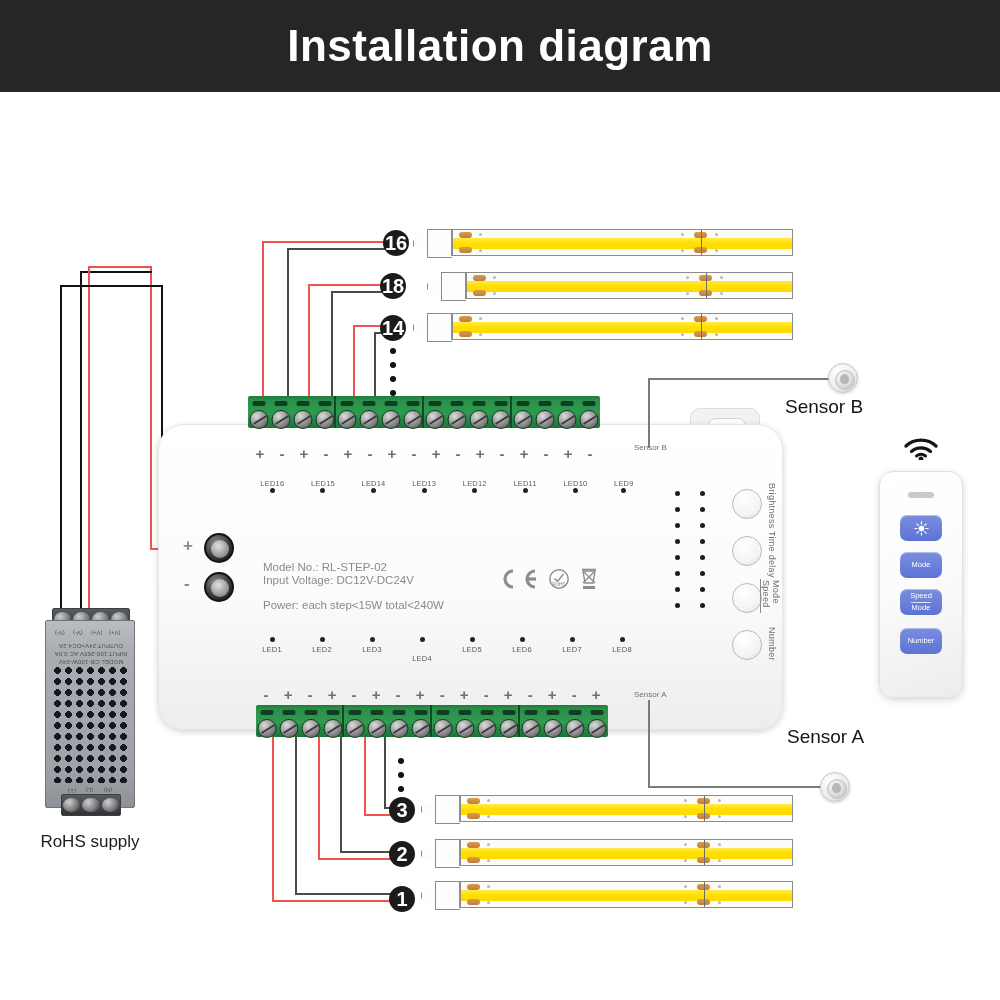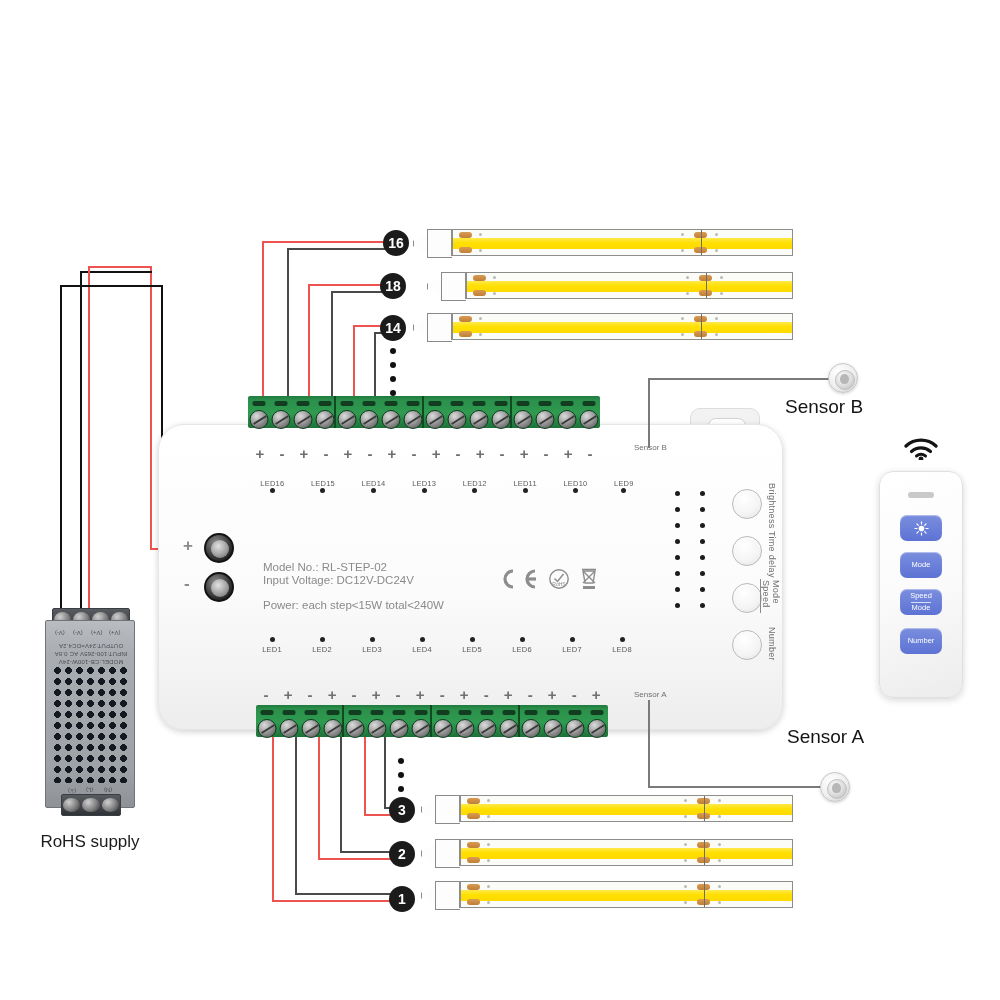--- a/index.html
+++ b/index.html
@@ -60,21 +60,21 @@
     position:absolute; width:13px; height:6px; border-radius:3px;
     background: linear-gradient(180deg,#d99a52,#c07f35);
   }
   .pad.t { top:2px; } .pad.b { bottom:2px; }
   .cutline { position:absolute; top:0; bottom:0; width:1px; background:#6d6d6d; }
   .tick { position:absolute; width:3px; height:3px; background:#b9b9b9; border-radius:50%; }
 
   
   .badge {
     position:absolute; width:26px; height:26px; border-radius:50%;
-    background:#1b1b1b; color:#fff; font-size:14px; font-weight:bold;
+    background:#1b1b1b; color:#fff; font-size:20px; font-weight:bold;
     display:flex; align-items:center; justify-content:center;
     font-family:"Liberation Sans", sans-serif; z-index:6;
   }
   .dots-v { position:absolute; display:flex; flex-direction:column; gap:8px; align-items:center; z-index:5;}
   .dots-v i { width:6px; height:6px; border-radius:50%; background:#111; display:block; }
 
   
   .controller {
     position:absolute; left:158px; top:424px; width:625px; height:306px;
     background: linear-gradient(180deg,#ffffff 0%,#fbfbfb 55%,#ededed 100%);
@@ -230,20 +230,23 @@
     box-shadow: inset 0 1px 1px rgba(255,255,255,.45);
   }
   .rbtn .sep { width:20px; height:1px; background:rgba(255,255,255,.75); margin:1px 0; }
   .wifi { position:absolute; left:903px; top:434px; width:36px; height:26px; }
 </style>
 </head>
 <body>
 
 <div id="stage">
 
+  <div class="header">
+    <div class="header-title">Installation diagram</div>
+  </div>
 
   <div class="strip" style="left:413px; top:229px; width:380px;">
     <div class="strip-cap"></div>
     <div class="strip-body">
       <div class="strip-core"></div>
       <div class="pad t" style="left:6px;"></div>
         <div class="pad b" style="left:6px;"></div>
       <div class="pad t" style="left:241px;"></div>
         <div class="pad b" style="left:241px;"></div>
       <div class="cutline" style="left:248px;"></div>
@@ -414,21 +417,21 @@
       <div>
           <div class="dot"></div>
           <div class="lbl" style="margin-top:3px;">LED2</div>
         </div>
       <div>
           <div class="dot"></div>
           <div class="lbl" style="margin-top:3px;">LED3</div>
         </div>
       <div>
           <div class="dot"></div>
-          <div class="lbl" style="margin-top:3px;">LED4</div>
+          <div class="lbl" style="margin-top:12px;">LED4</div>
         </div>
       <div>
           <div class="dot"></div>
           <div class="lbl" style="margin-top:3px;">LED5</div>
         </div>
       <div>
           <div class="dot"></div>
           <div class="lbl" style="margin-top:3px;">LED6</div>
         </div>
       <div>

